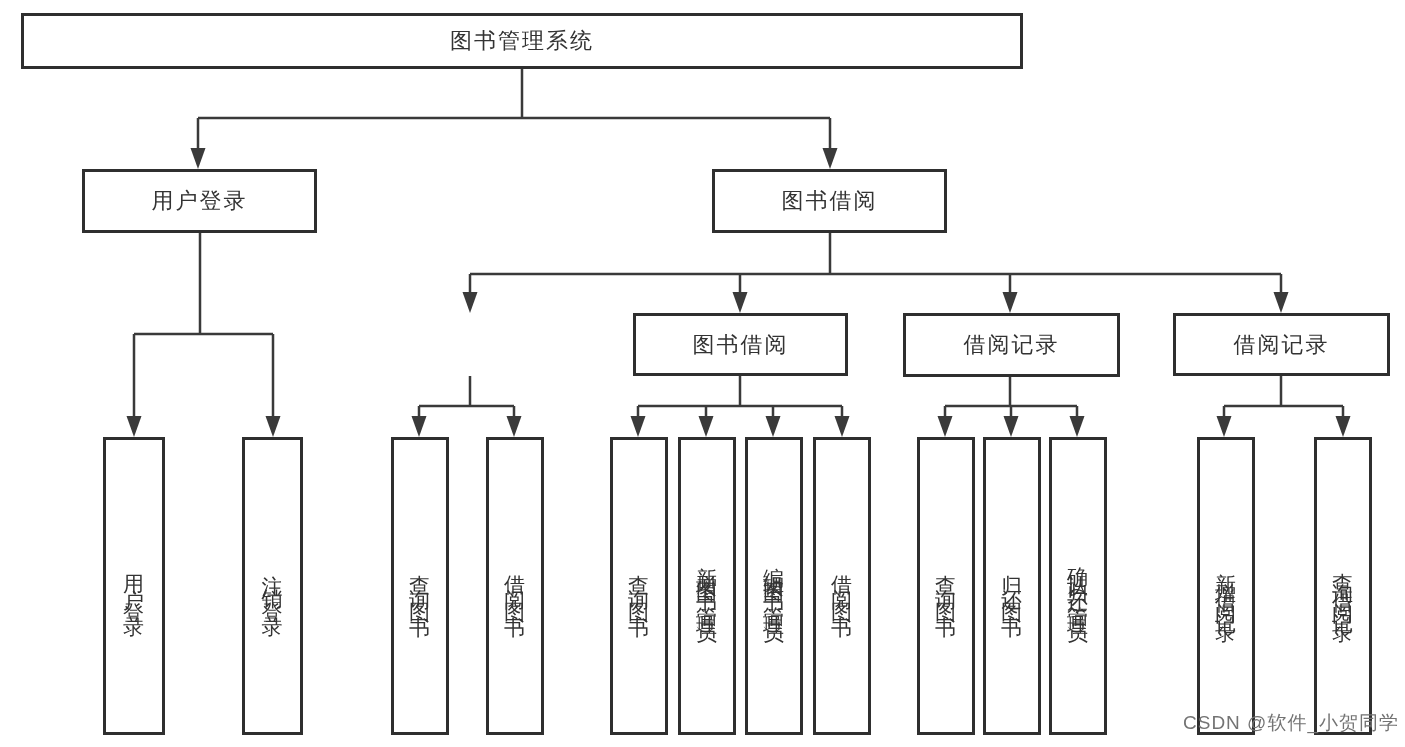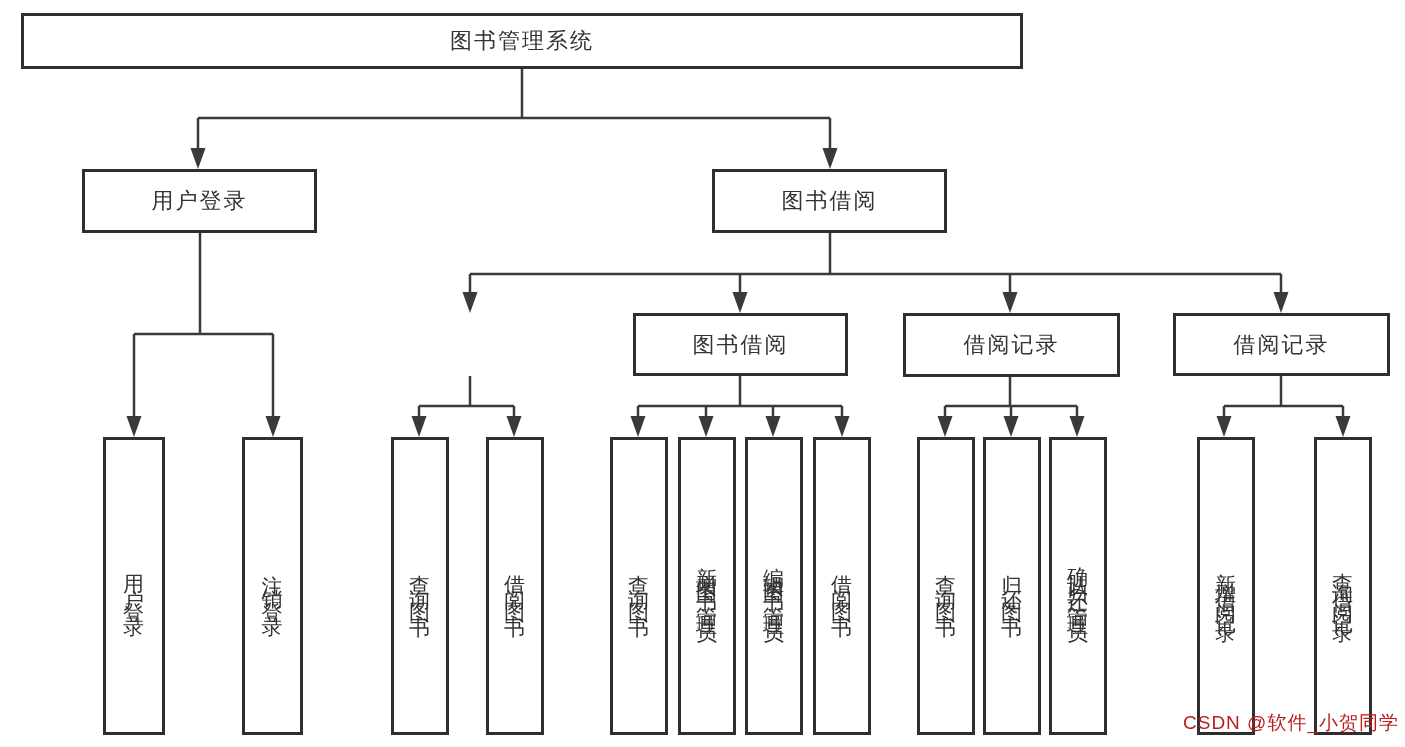--- a/index.html
+++ b/index.html
@@ -57,21 +57,21 @@
   #n-lf-9 {left:983px;}
   #n-lf-10{left:1049px;}
   #n-lf-11{left:1197px;}
   #n-lf-12{left:1314px;}
 
   .watermark{
     position:absolute;
     left:1183px;top:710px;
     font-size:19px;
     letter-spacing:1px;
-    color:#b91c1c;
+    color:#737373;
     z-index:5;
     white-space:nowrap;
   }
 </style>
 </head>
 <body>
 
 <div class="canvas">
 
   <svg class="wires" viewBox="0 0 1405 747">

